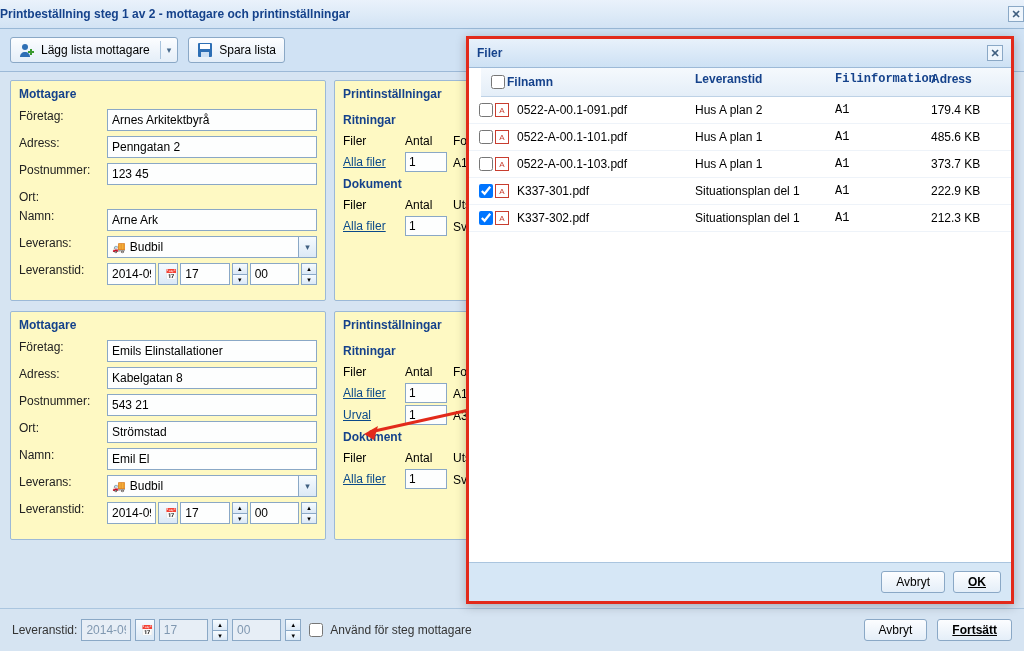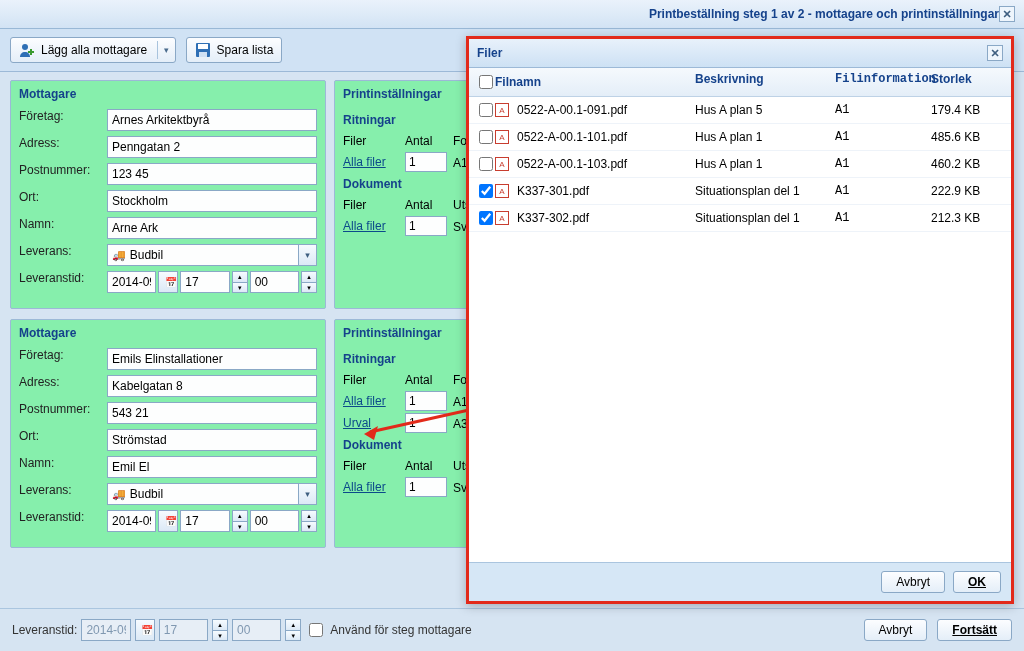--- a/index.html
+++ b/index.html
@@ -3,23 +3,23 @@
   <meta charset="utf-8">
   <style>
     * { box-sizing: border-box; font-family: Arial, Helvetica, sans-serif; font-size: 12px; }
     body { margin: 0; background: #d6e4f2; width: 1024px; height: 651px; position: relative; overflow: hidden; }
 
     .header {
       background: linear-gradient(#eaf2fb, #d2e3f4);
       border-bottom: 1px solid #99b8d6;
       color: #15428b;
       font-weight: bold;
-      padding: 6px 9px;
-      display: flex;
-      justify-content: flex-end;
+      padding: 6px 0;
+      display: flex;
+      justify-content: space-between;
       align-items: center;
     }
     .close-x {
       width: 16px; height: 16px;
       border: 1px solid #8aa8c6;
       background: #eef5fc;
       font-size: 11px;
       text-align: center;
       line-height: 14px;
       cursor: pointer;
@@ -52,21 +52,21 @@
       color: #4a6b8d;
     }
     .icon-box { width: 16px; height: 16px; display: inline-flex; align-items: center; justify-content: center; }
 
     .panel-area {
       padding: 8px 10px 2px;
       display: flex;
       gap: 8px;
     }
     .panel {
-      background: #86efac;
+      background: #fef9c3;
       border: 1px solid #9cb9d7;
       border-radius: 2px;
       flex: 1;
     }
     .panel.left { flex: 0 0 296px; }
     .panel.right { flex: 1; }
     .panel-header {
       color: #15428b;
       font-weight: bold;
       padding: 6px 8px 8px;
@@ -159,20 +159,21 @@
       padding: 6px 8px;
       display: flex; justify-content: space-between; align-items:center;
     }
     .modal-body { flex: 1; display:flex; flex-direction:column; background:#fff; margin:0; border-top:1px solid #9cb9d7; }
     .grid-head {
       display: flex;
       background: linear-gradient(#f5f9fd,#e4eef8);
       border-bottom: 1px solid #bed2e6;
       color: #15428b; font-weight: bold;
       padding: 4px 6px;
+      margin-left: 12px;
     }
     .col-chk { width: 20px; }
     .col-name { flex: 1; display:flex; align-items:center; gap:4px;}
     .col-desc { width: 140px; }
     .col-info { width: 96px; font-family: Liberation Mono, monospace; }
     .col-size { width: 74px; text-align: left; }
     .grid-body { flex: 1; overflow:auto; }
     .grid-row {
       display: flex;
       align-items: center;
@@ -216,21 +217,21 @@
 <div class="toolbar">
   <span class="tb-btn split">
     <span class="icon-box">
       <svg width="16" height="16">
           <circle cx="6" cy="5" r="3" fill="#2e6fb5"></circle>
           <path d="M1 15c0-3 2-5 5-5s5 2 5 5" fill="#2e6fb5"></path>
           <rect x="11" y="7" width="2" height="6" fill="#3a9a2e"></rect>
           <rect x="9" y="9" width="6" height="2" fill="#3a9a2e"></rect>
         </svg>
     </span>
-    <span>Lägg alla mottagare</span>
+    <span>Lägg lista mottagare</span>
     <span class="split-caret">▾</span>
   </span>
   <span class="tb-btn">
     <span class="icon-box">
       <svg width="16" height="16">
           <rect x="1" y="1" width="14" height="14" rx="1" fill="#2e6fb5"></rect>
           <rect x="3" y="2" width="10" height="5" fill="#fff"></rect>
           <rect x="4" y="10" width="8" height="5" fill="#cfe1f4"></rect>
         </svg>
     </span>
@@ -249,21 +250,20 @@
       <div class="form-row">
           <label>Adress:</label>
           <input class="form-input" value="Penngatan 2" style="">
         </div>
       <div class="form-row">
           <label>Postnummer:</label>
           <input class="form-input" value="123 45" style="">
         </div>
       <div class="form-row">
           <label>Ort:</label>
-          <input class="form-input" value="Stockholm" style="">
         </div>
       <div class="form-row">
           <label>Namn:</label>
           <input class="form-input" value="Arne Ark" style="">
         </div>
       <div class="form-row">
           <label>Leverans:</label>
         <div class="combo-wrap">
           <span class="form-input" style="display:flex;align-items:center;">
               <span class="combo-icon">🚚</span>
@@ -440,45 +440,45 @@
 
 <div class="modal">
   <div class="modal-header">
     <span>Filer</span>
     <span class="close-x">✕</span>
   </div>
   <div class="modal-body">
     <div class="grid-head">
       <span class="col-chk"><input type="checkbox" class="chk" style=""></span>
       <span class="col-name">Filnamn</span>
-      <span class="col-desc">Beskrivning</span>
+      <span class="col-desc">Leveranstid</span>
       <span class="col-info">Filinformation</span>
-      <span class="col-size">Storlek</span>
+      <span class="col-size">Adress</span>
     </div>
     <div class="grid-body" id="grid-body">
         <div class="grid-row">
           <span class="col-chk"><input type="checkbox" class="chk" style=""></span>
           <span class="col-name"><span class="file-icon">A</span>0522-A-00.1-091.pdf</span>
-          <span class="col-desc">Hus A plan 5</span>
+          <span class="col-desc">Hus A plan 2</span>
           <span class="col-info">A1</span>
           <span class="col-size">179.4 KB</span>
         </div>
         <div class="grid-row">
           <span class="col-chk"><input type="checkbox" class="chk" style=""></span>
           <span class="col-name"><span class="file-icon">A</span>0522-A-00.1-101.pdf</span>
           <span class="col-desc">Hus A plan 1</span>
           <span class="col-info">A1</span>
           <span class="col-size">485.6 KB</span>
         </div>
         <div class="grid-row">
           <span class="col-chk"><input type="checkbox" class="chk" style=""></span>
           <span class="col-name"><span class="file-icon">A</span>0522-A-00.1-103.pdf</span>
           <span class="col-desc">Hus A plan 1</span>
           <span class="col-info">A1</span>
-          <span class="col-size">460.2 KB</span>
+          <span class="col-size">373.7 KB</span>
         </div>
         <div class="grid-row">
           <span class="col-chk"><input type="checkbox" class="chk" checked="" style=""></span>
           <span class="col-name"><span class="file-icon">A</span>K337-301.pdf</span>
           <span class="col-desc">Situationsplan del 1</span>
           <span class="col-info">A1</span>
           <span class="col-size">222.9 KB</span>
         </div>
         <div class="grid-row">
           <span class="col-chk"><input type="checkbox" class="chk" checked="" style=""></span>

